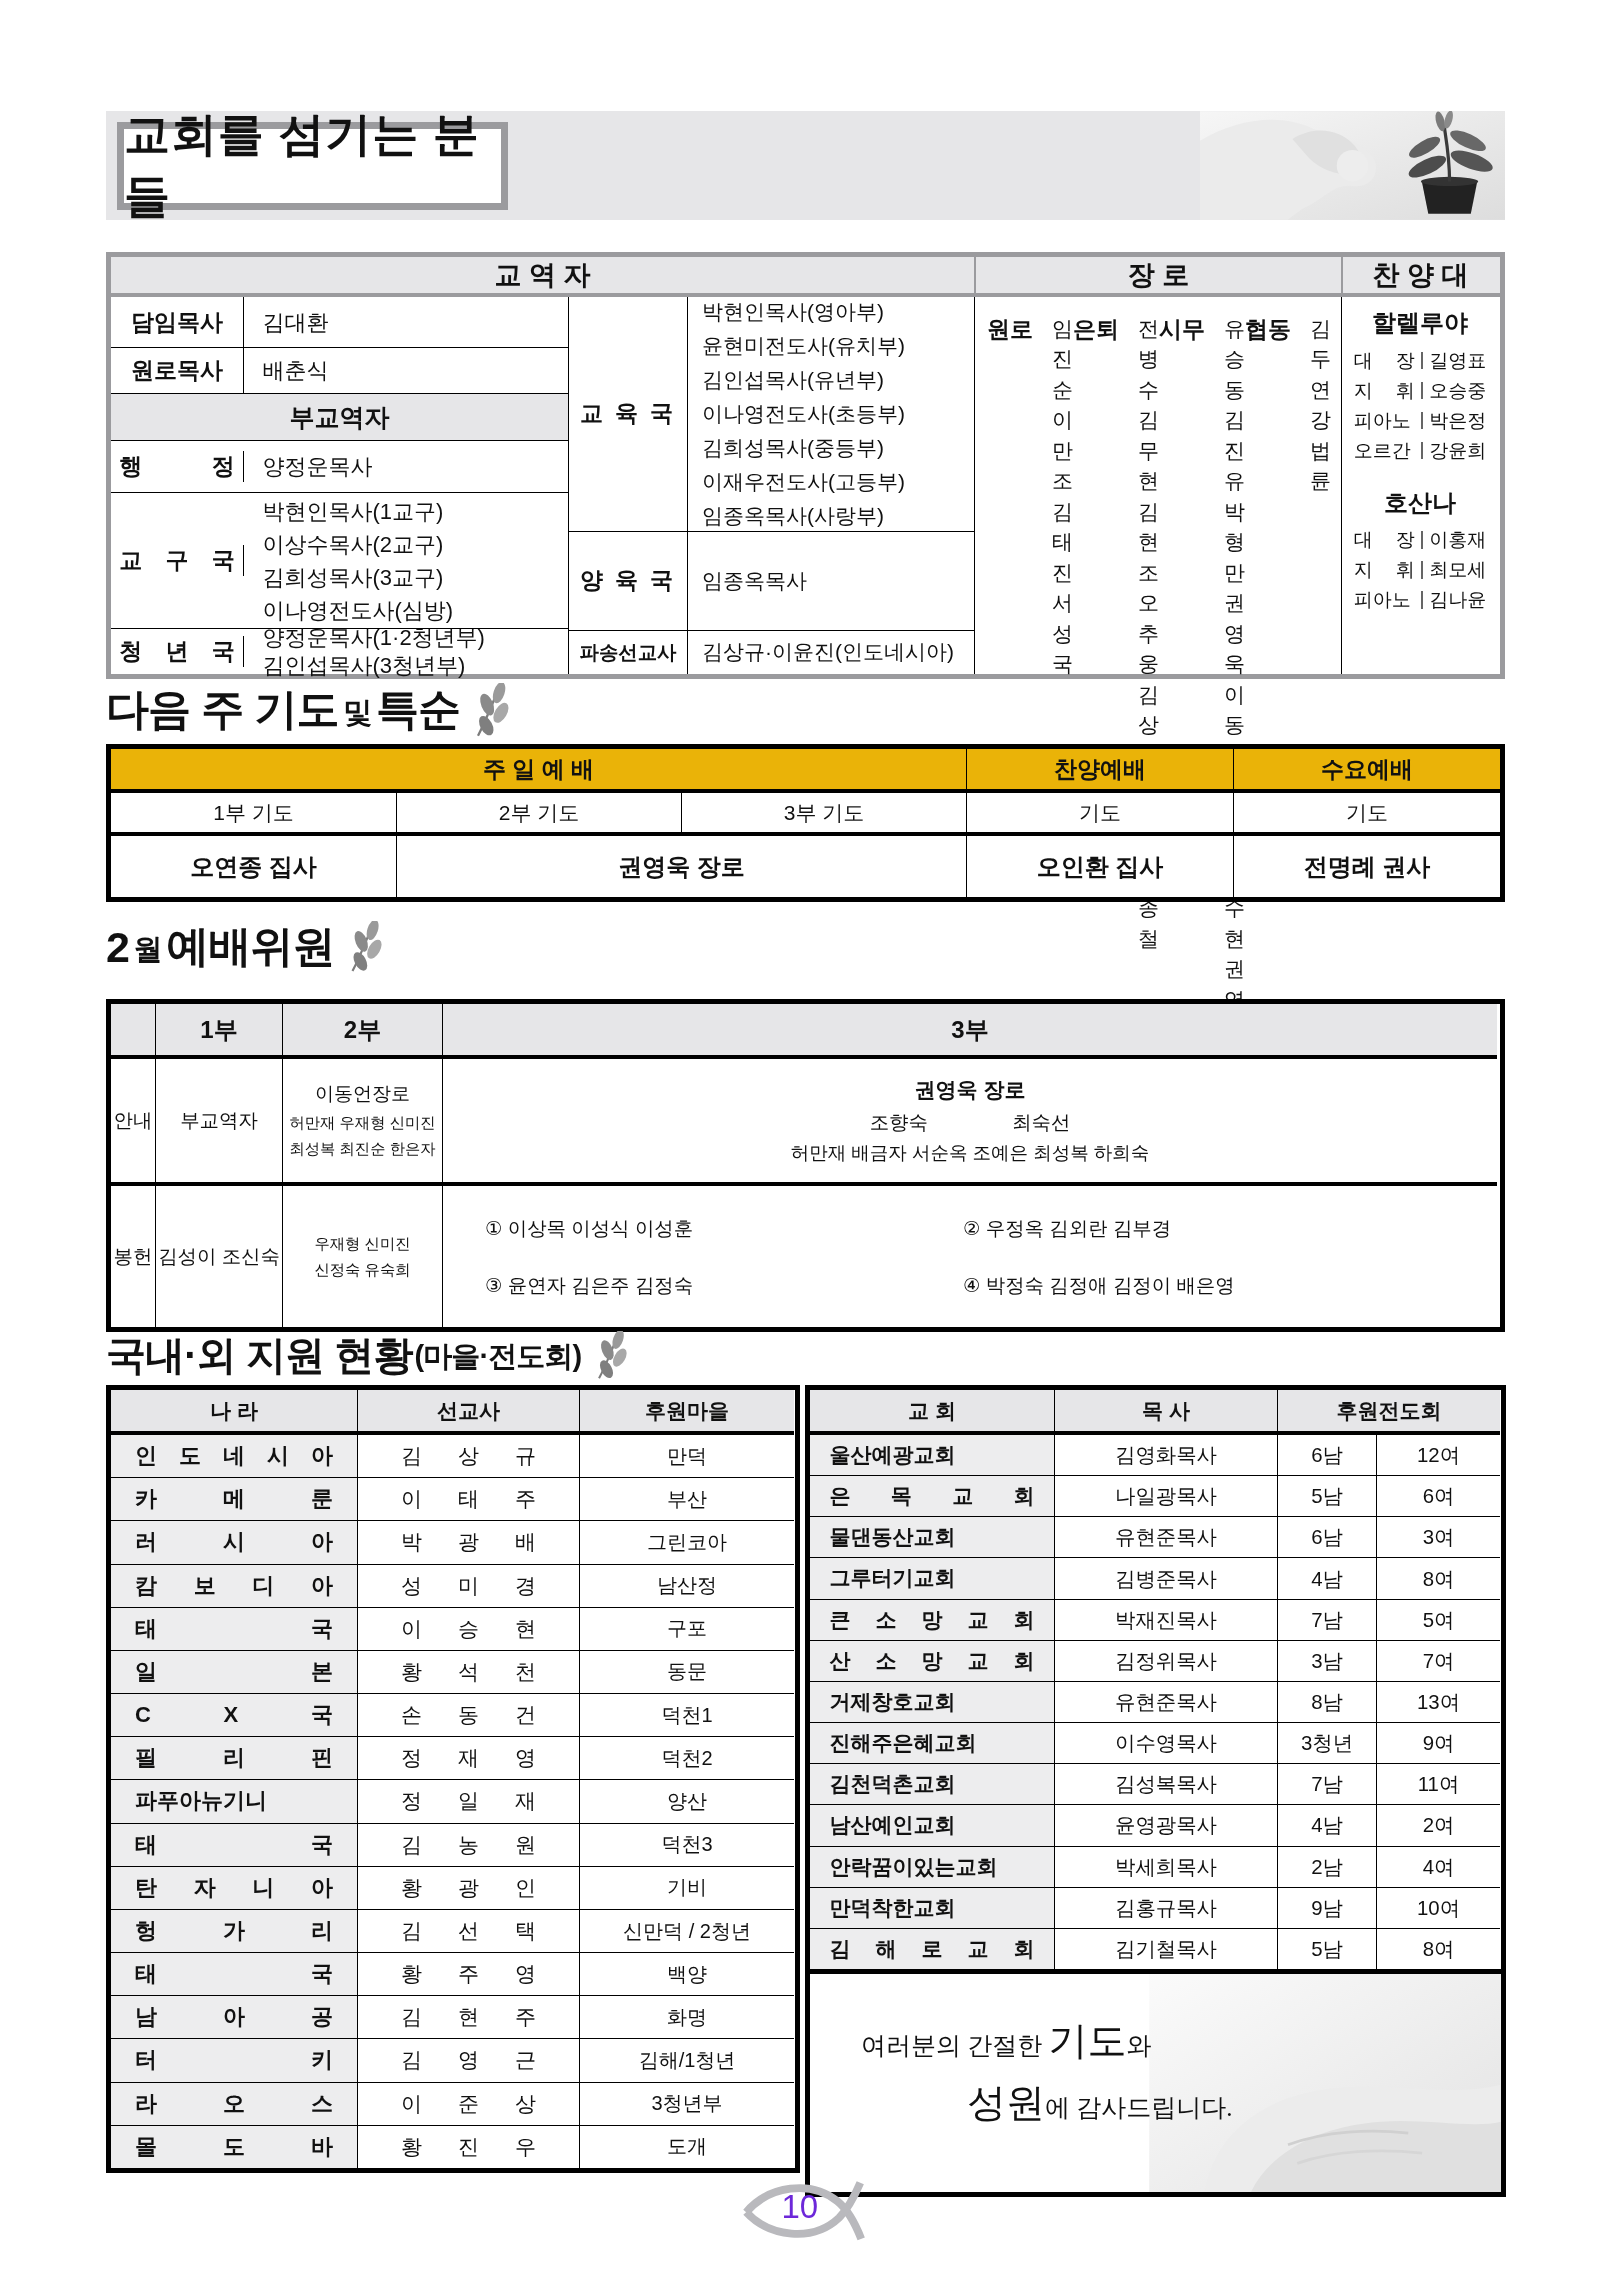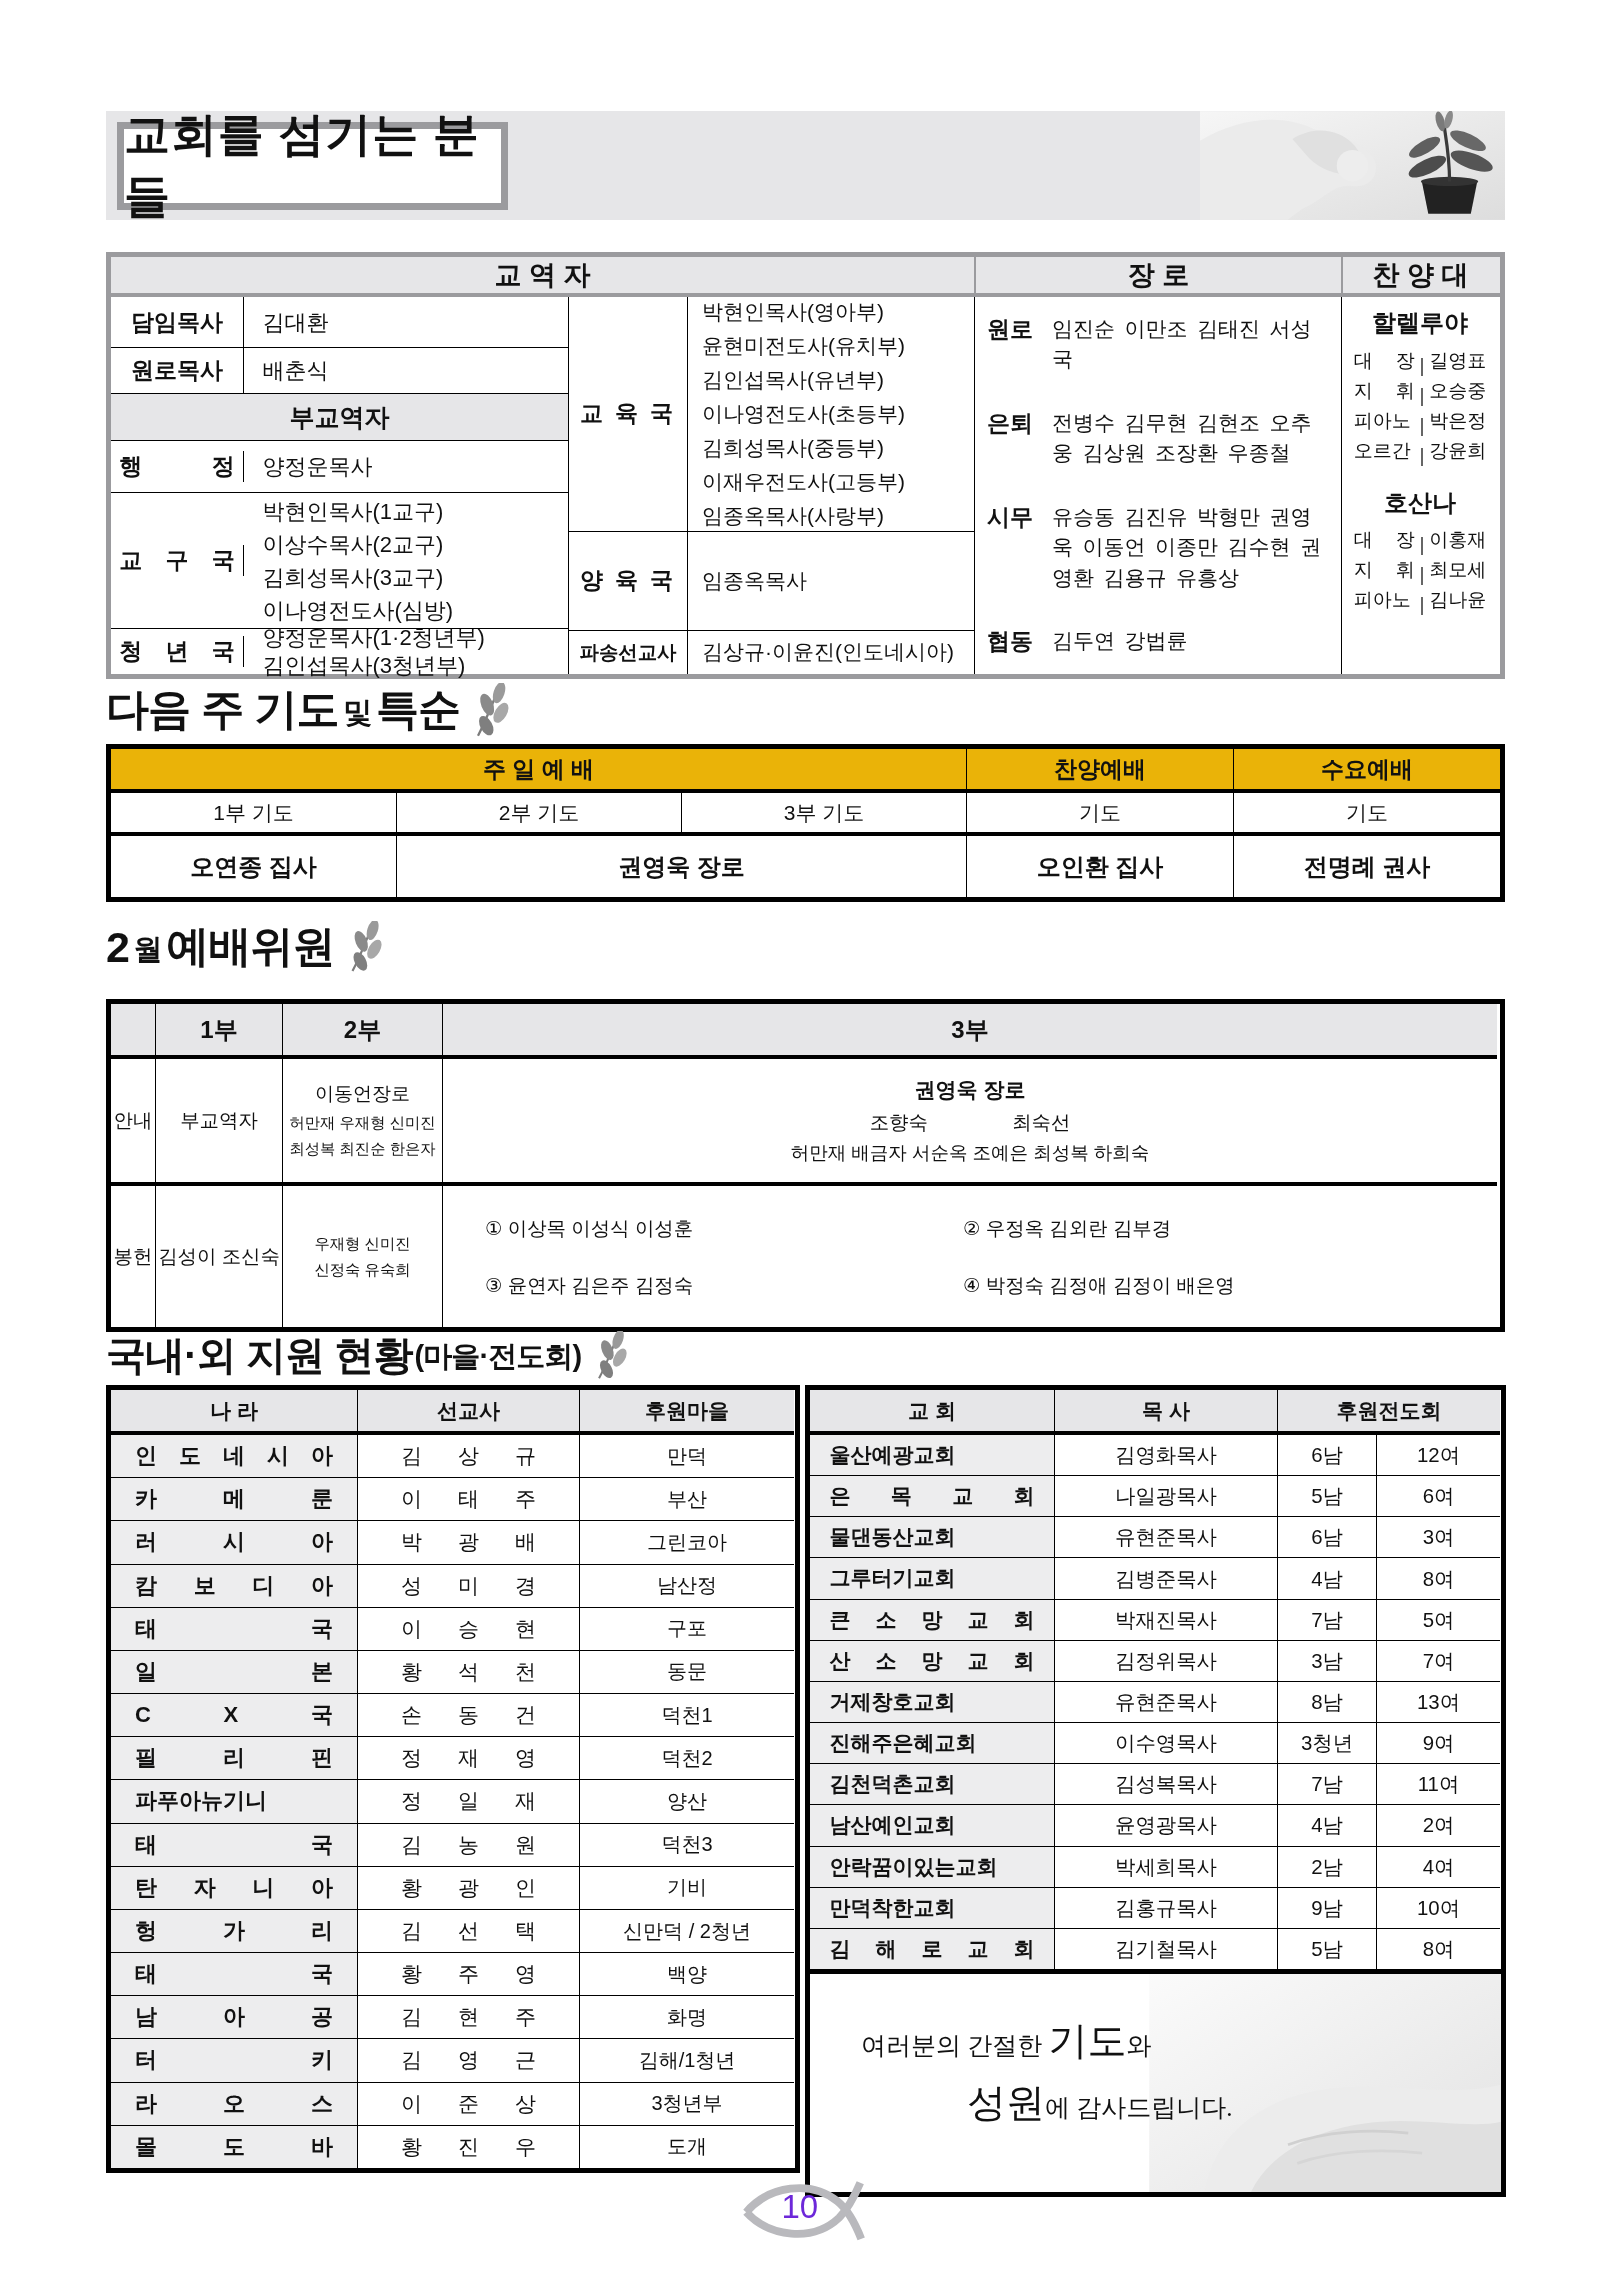--- a/index.html
+++ b/index.html
@@ -36,29 +36,29 @@
   .r6 .ln{line-height:28px}
   .bureaus{width:406px;border-left:1.4px solid #000;display:flex;flex-direction:column}
   .brow{display:flex;border-bottom:1.4px solid #000;min-height:0}
   .brow:last-child{border-bottom:none}
   .b0{flex:537 1 0}.b1{flex:225 1 0}.b2{flex:100 1 0}
   .blabel{width:119px;flex:0 0 119px;border-right:1.4px solid #000;display:flex;align-items:center;justify-content:center;
           font-weight:bold;font-size:23px;letter-spacing:2.8px;text-align:center}
   .blabel.sm{font-size:19.4px;letter-spacing:0}
   .bval{flex:1;display:flex;flex-direction:column;justify-content:center;padding-left:14px;font-size:21px}
   .bval .ln{line-height:34px}
-  .elders{width:367px;border-left:1.4px solid #000;display:flex;flex-direction:column;row-gap:33px;padding:16.7px 11px 9.3px 12px}
+  .elders{width:367px;border-left:1.4px solid #000;display:flex;flex-direction:row;row-gap:3px;padding:16.7px 11px 9.3px 12px}
   .egroup{display:flex}
   .elabel{width:65px;flex:0 0 65px;font-weight:bold;font-size:23px}
   .enames{flex:1;font-size:21px;line-height:30.5px;word-spacing:3.7px}
   .choir{width:157px;border-left:1.4px solid #000;display:flex;flex-direction:column;align-items:center;padding-top:10px}
   .cgroup{width:100%;display:flex;flex-direction:column;align-items:center}
   .cgroup+.cgroup{margin-top:21px}
   .cname{font-weight:bold;font-size:24px;margin-bottom:6.5px}
-  .crole{display:flex;align-items:flex-end;line-height:30px;font-size:19px}
+  .crole{display:flex;align-items:center;line-height:30px;font-size:19px}
   .crl{width:61px;text-align:justify;text-align-last:justify}
   .crdiv{width:1.4px;height:17.6px;background:#666;margin:0 6.5px}
 
   
   .sec-title{position:absolute;left:0;display:flex;align-items:center;font-weight:800;letter-spacing:-0.9px}
   .sec-title .big{font-size:43px;font-weight:800}
   .sec-title .small{font-size:29px;font-weight:800;margin:6.5px 4.6px 0 4.6px}
   .sec-title .leaf{margin-left:7.4px;display:flex}
   .st1{top:681px;height:58px}
   .st2{top:918px;height:58px}

